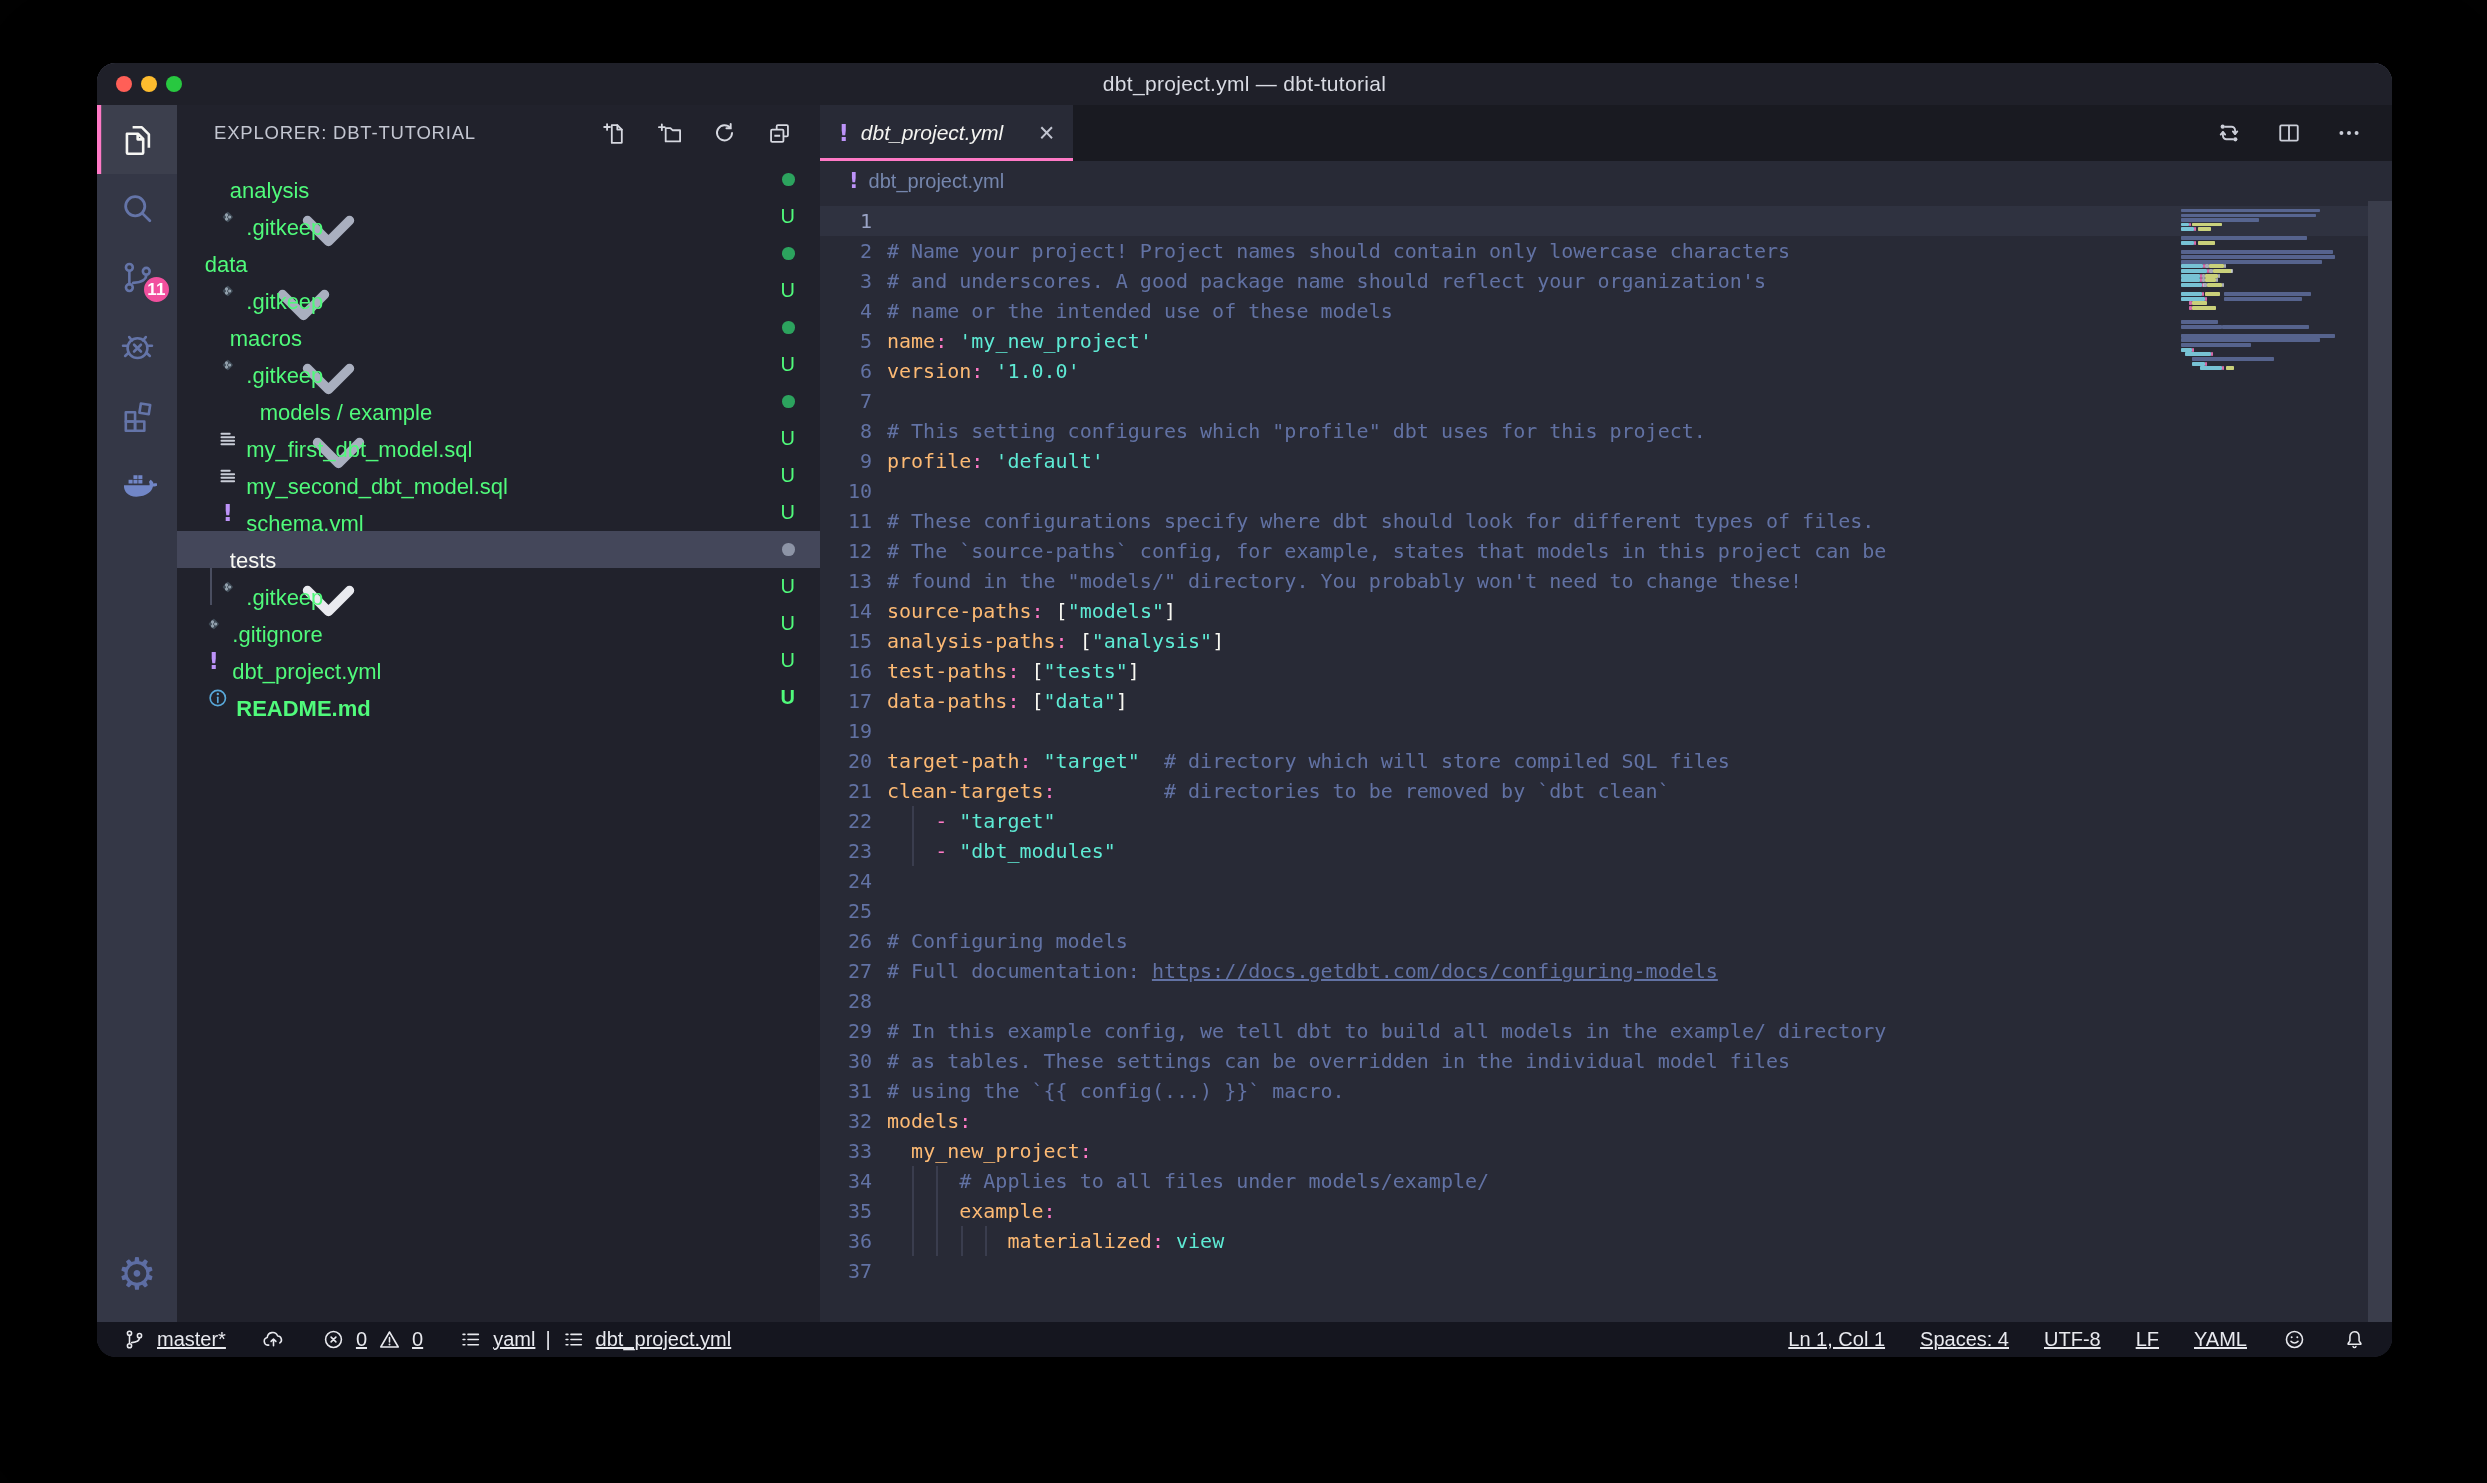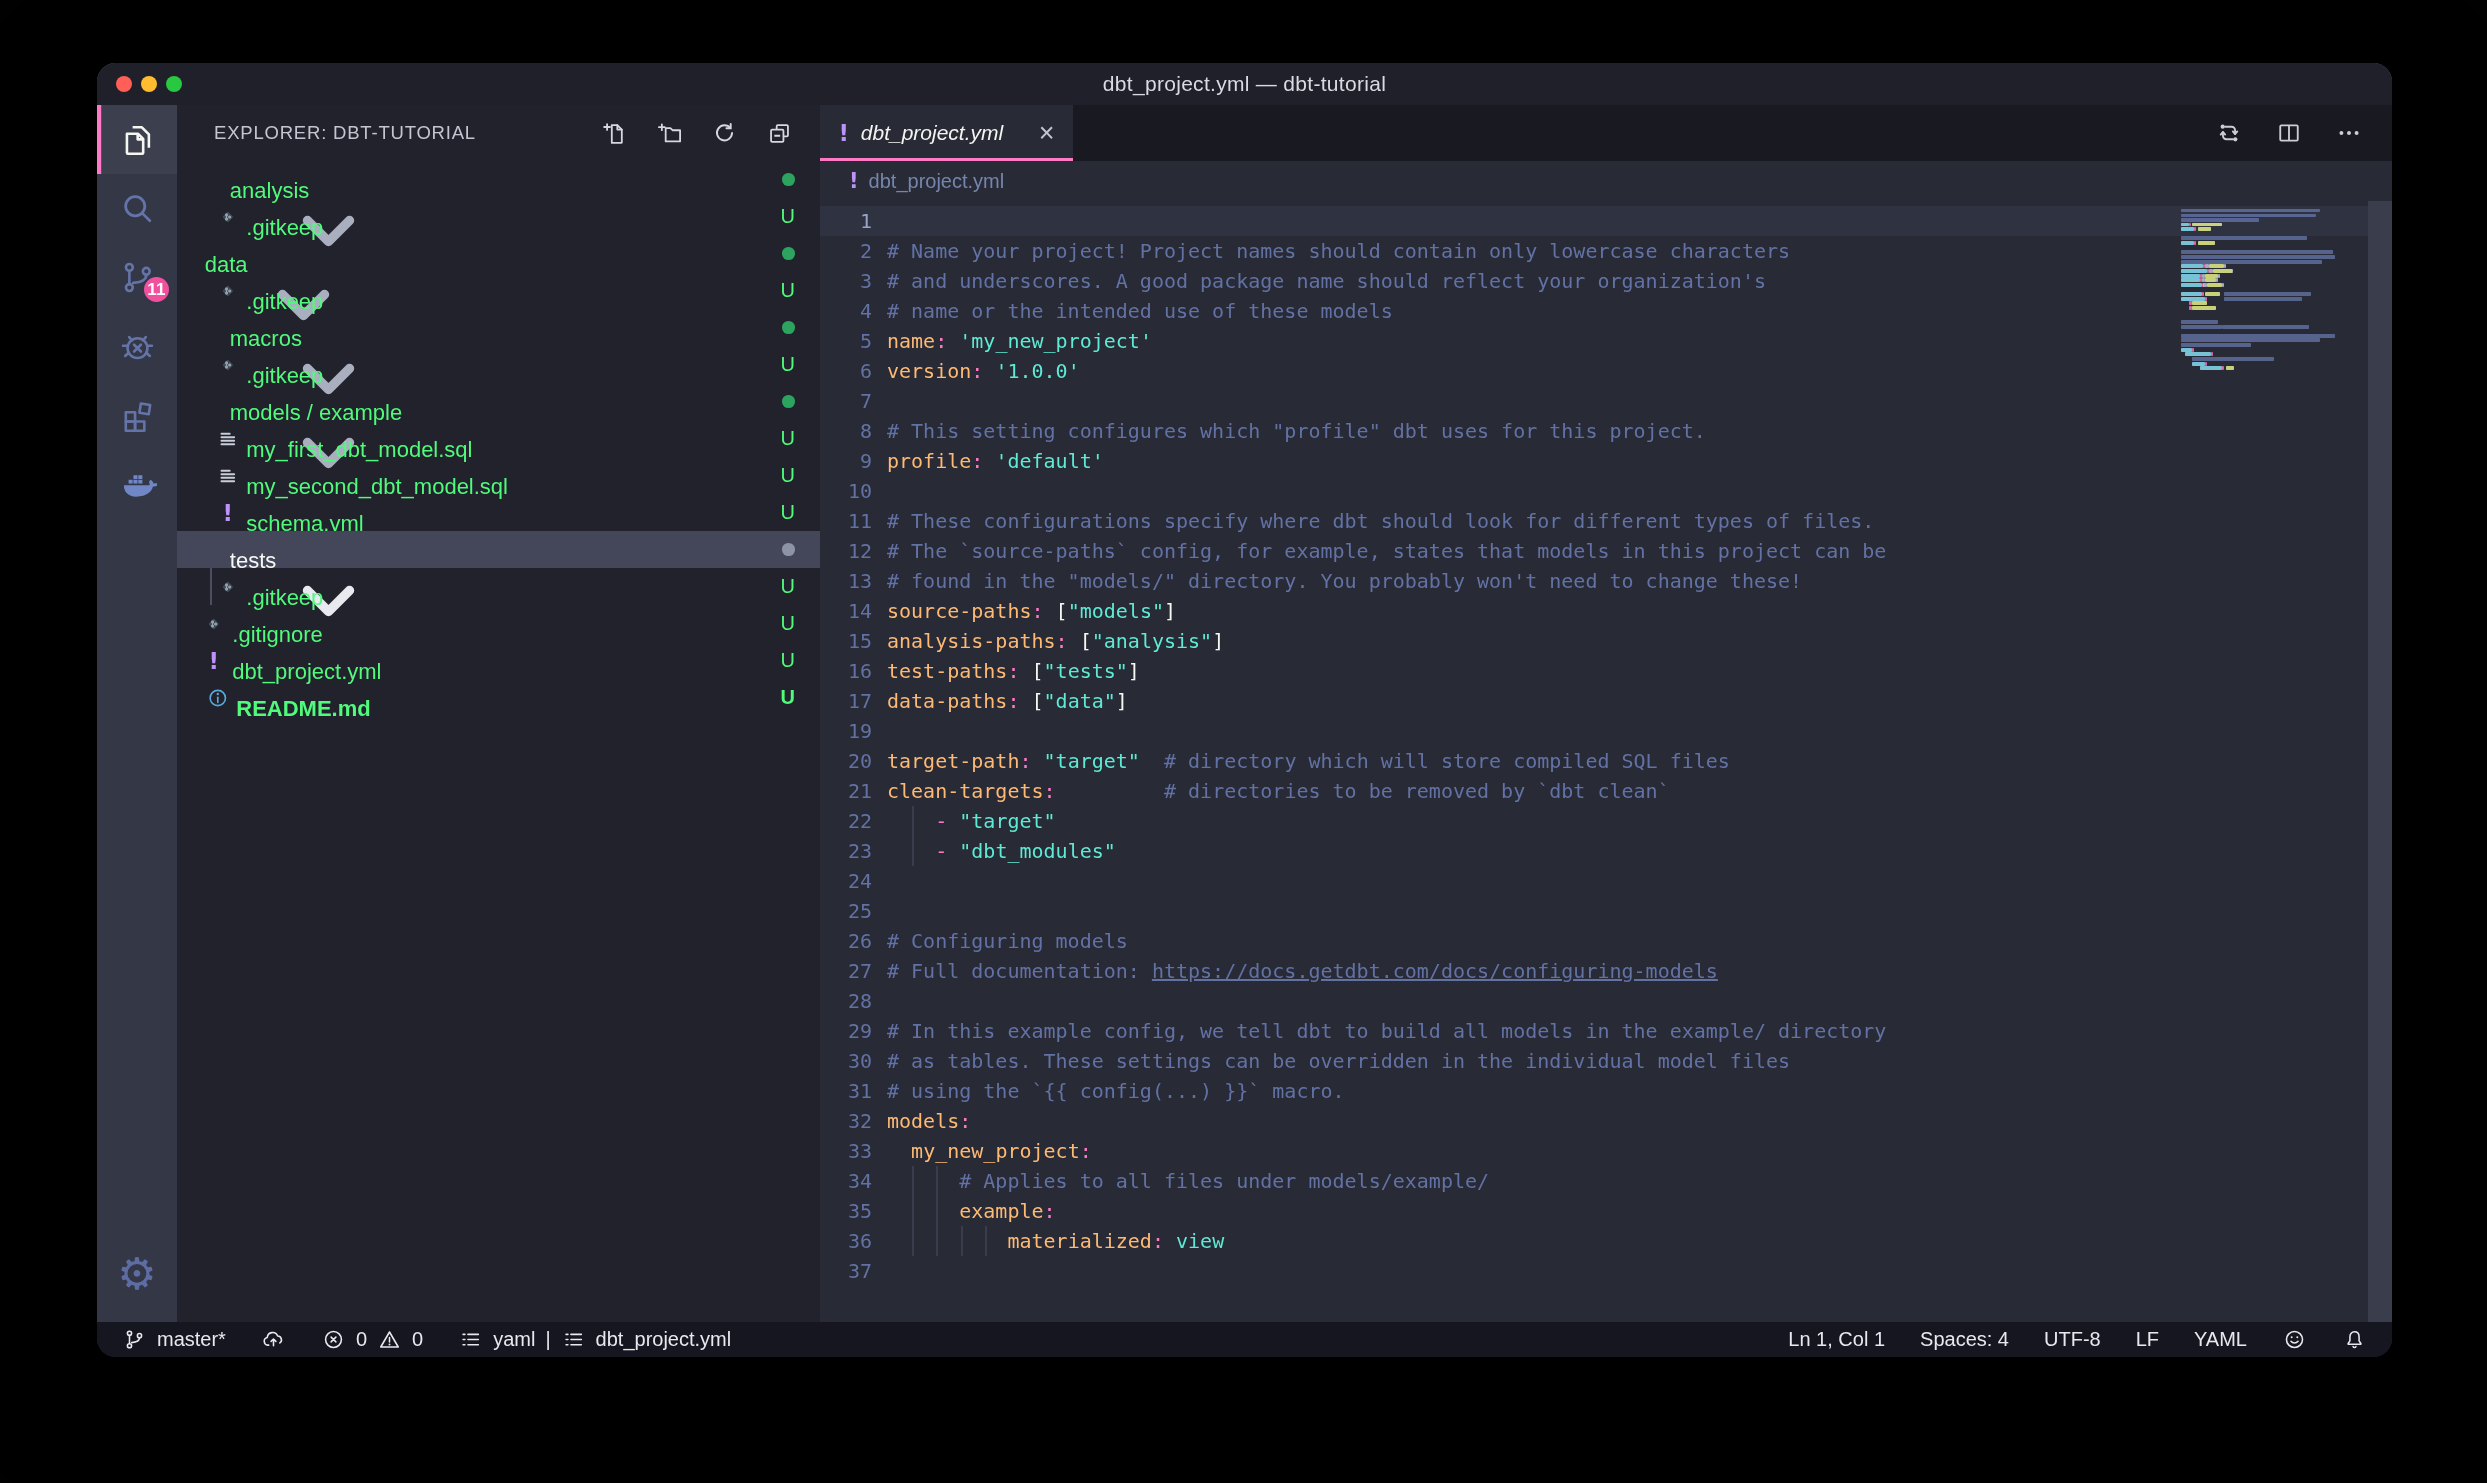--- a/index.html
+++ b/index.html
@@ -83,21 +83,21 @@
   .tk-c  { color:#6272a4; } .tk-k { color:#fdba74; } .tk-p { color:#ff79c6; }
   .tk-s  { color:#5eead4; } .tk-w { color:#f8f8f2; }
   .tk-cl { color:#6272a4; text-decoration:underline; cursor:pointer; }
 
   #minimap { position:absolute; top:3.4px; right:23.6px; width:187px; height:194px; }
   .mm { position:absolute; height:3.4px; border-radius:0.8px; opacity:.8; }
   .scrollbar { position:absolute; top:0; bottom:0; right:0; width:23.6px; background:#3a3d4b; }
 
   
   .statusbar { height:35px; flex:none; background:#15161f; display:flex; align-items:center;
-               font-size:20px; color:#e8e9ee; padding:0 25px; }
+               font-size:20px; color:#e8e9ee; padding:0 25px;text-decoration:underline; }
   .sb-left, .sb-right { display:flex; align-items:center; gap:35px; }
   .sb-right { margin-left:auto; }
   .sb-group { display:flex; align-items:center; gap:10px; cursor:pointer; white-space:nowrap; }
   .statusbar .ic { width:25px; height:25px; }
 
   .ic { display:block; }
   svg.defs { position:absolute; width:0; height:0; }
 </style>
 </head>
 <body>
@@ -408,21 +408,21 @@
             <span class="file-ic">
               <svg class="ic " viewBox="0 0 28 150" width="23.6" height="126">
                 <use href="#git-file-icon"></use>
               </svg>
             </span>
             <span class="tree-label">.gitkeep</span>
             <span class="row-end">
               <span class="badge-u">U</span>
             </span>
           </div>
-          <div class="tree-row" style="padding-left: 25px;">
+          <div class="tree-row" style="padding-left: 35px; gap: 20px;">
             <span class="twisty">
               <svg class="ic " viewBox="0 0 300 150" width="253" height="126">
                 <use href="#chevron-down-icon"></use>
               </svg>
             </span>
             <span class="tree-label">models / example</span>
             <span class="row-end">
               <span class="badge-dot"></span>
             </span>
           </div>

